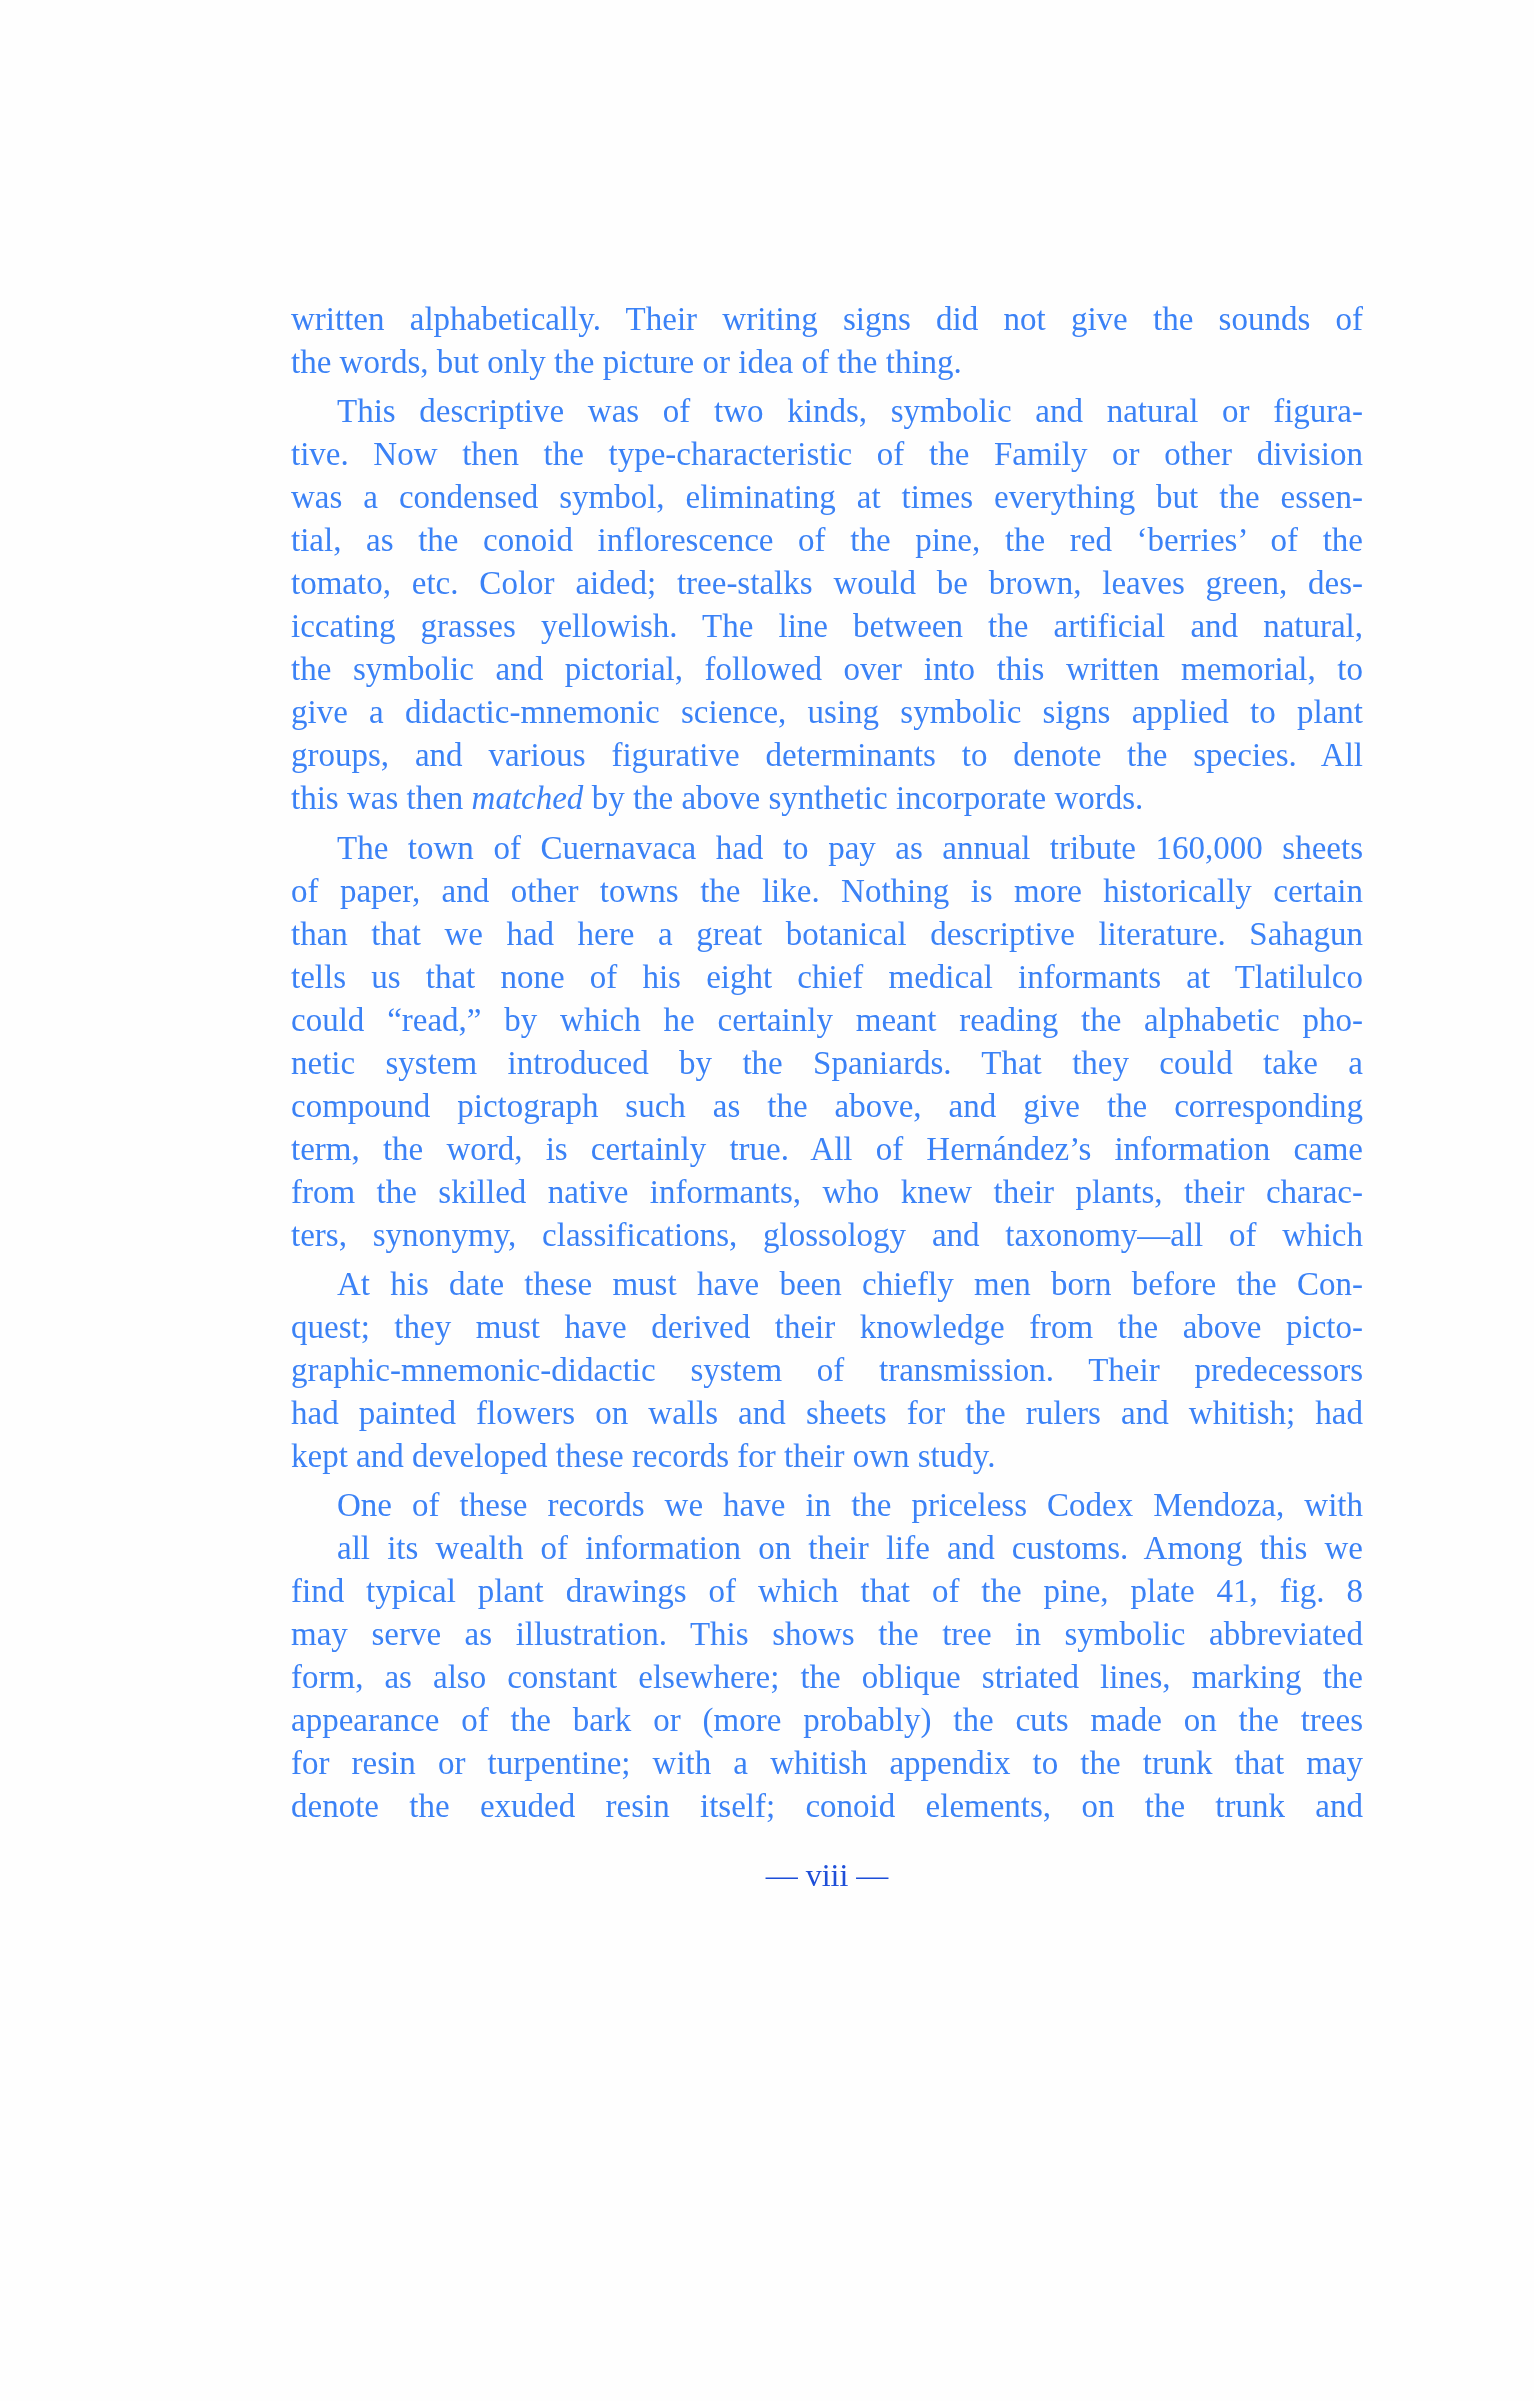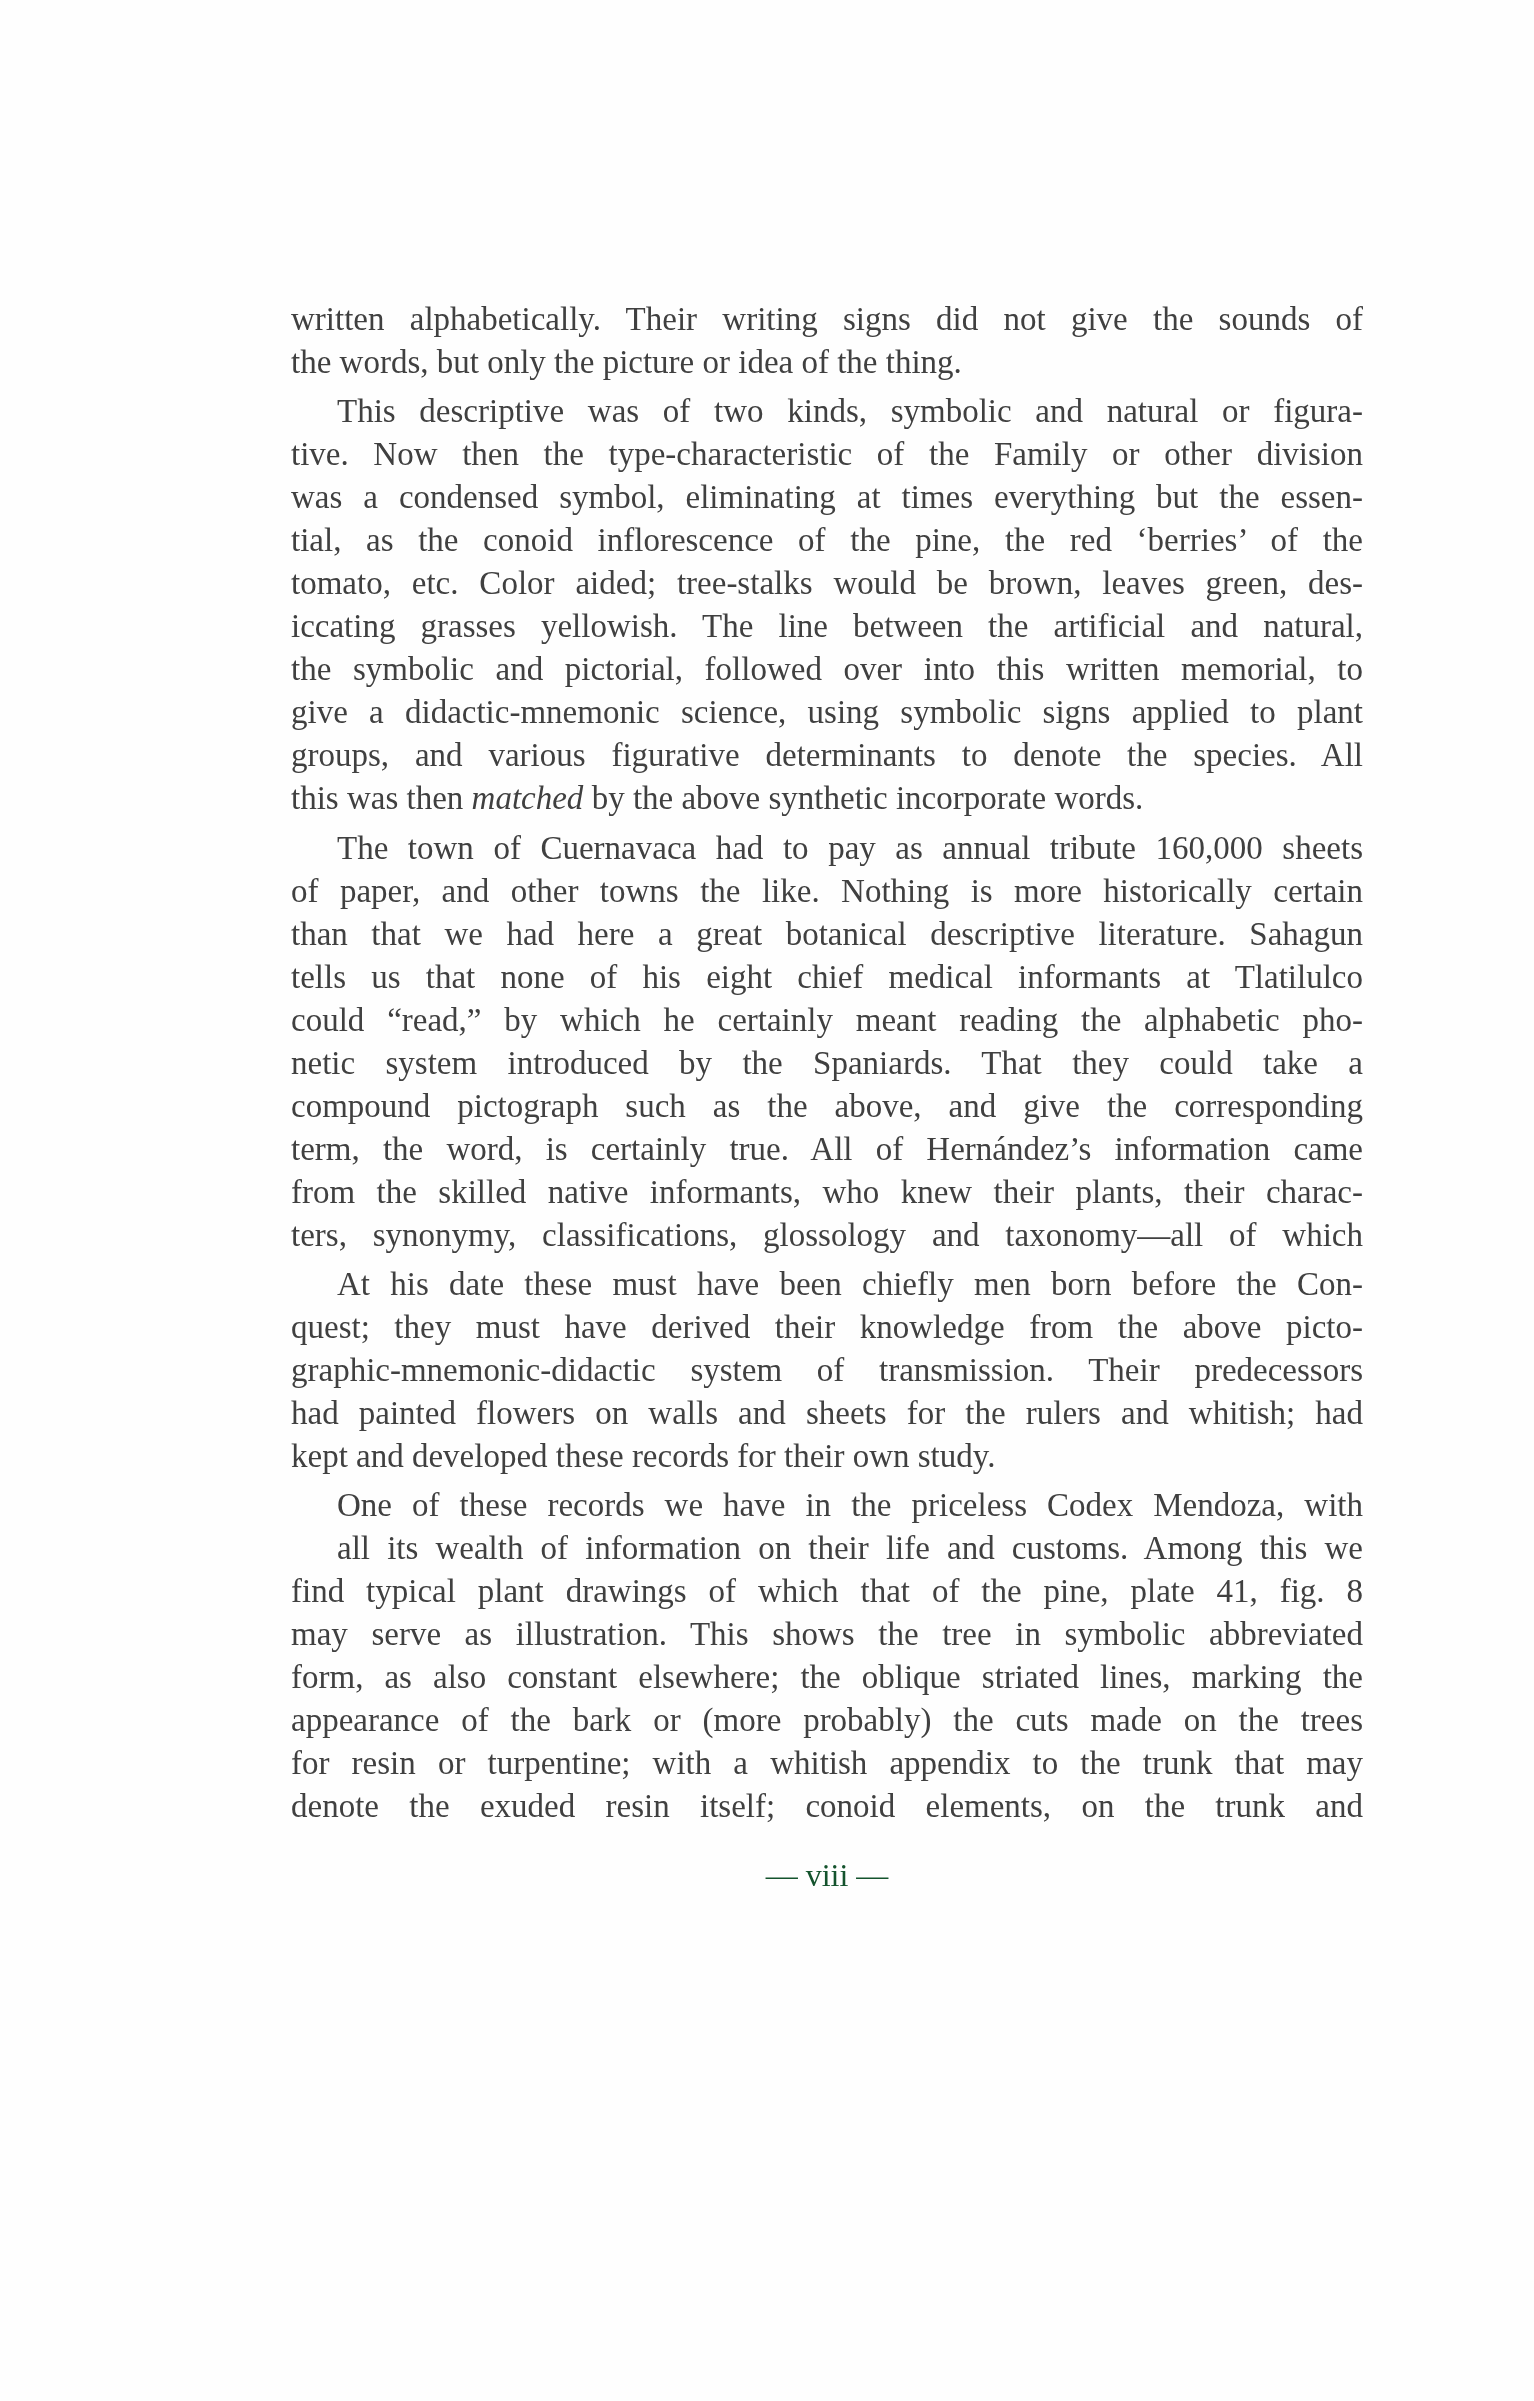--- a/index.html
+++ b/index.html
@@ -21,21 +21,21 @@
       background: #fefefe;
     }
     .text-block {
       position: absolute;
       left: 291px;
       top: 298px;
       width: 1072px;
       font-family: "Liberation Serif", "DejaVu Serif", serif;
       font-size: 33px;
       line-height: 43px;
-      color: #404040;
+      color: #3b82f6;
     }
     .para {
       margin: 0 0 6.3px 0;
     }
     .line {
       display: block;
       height: 43px;
       white-space: nowrap;
       text-align: justify;
       text-align-last: justify;
@@ -53,21 +53,21 @@
     }
     .folio {
       position: absolute;
       left: 291px;
       width: 1072px;
       top: 1854px;
       text-align: center;
       font-family: "Liberation Serif", "DejaVu Serif", serif;
       font-size: 32px;
       line-height: 43px;
-      color: #14532d;
+      color: #1d4ed8;
     }
   </style>
 </head>
 <body>
 
 <div class="page">
   <div class="text-block">
 
     <div class="para">
       <span class="line" style="white-space: normal; overflow: hidden;">written alphabetically.  Their writing signs did not give the sounds of</span>

